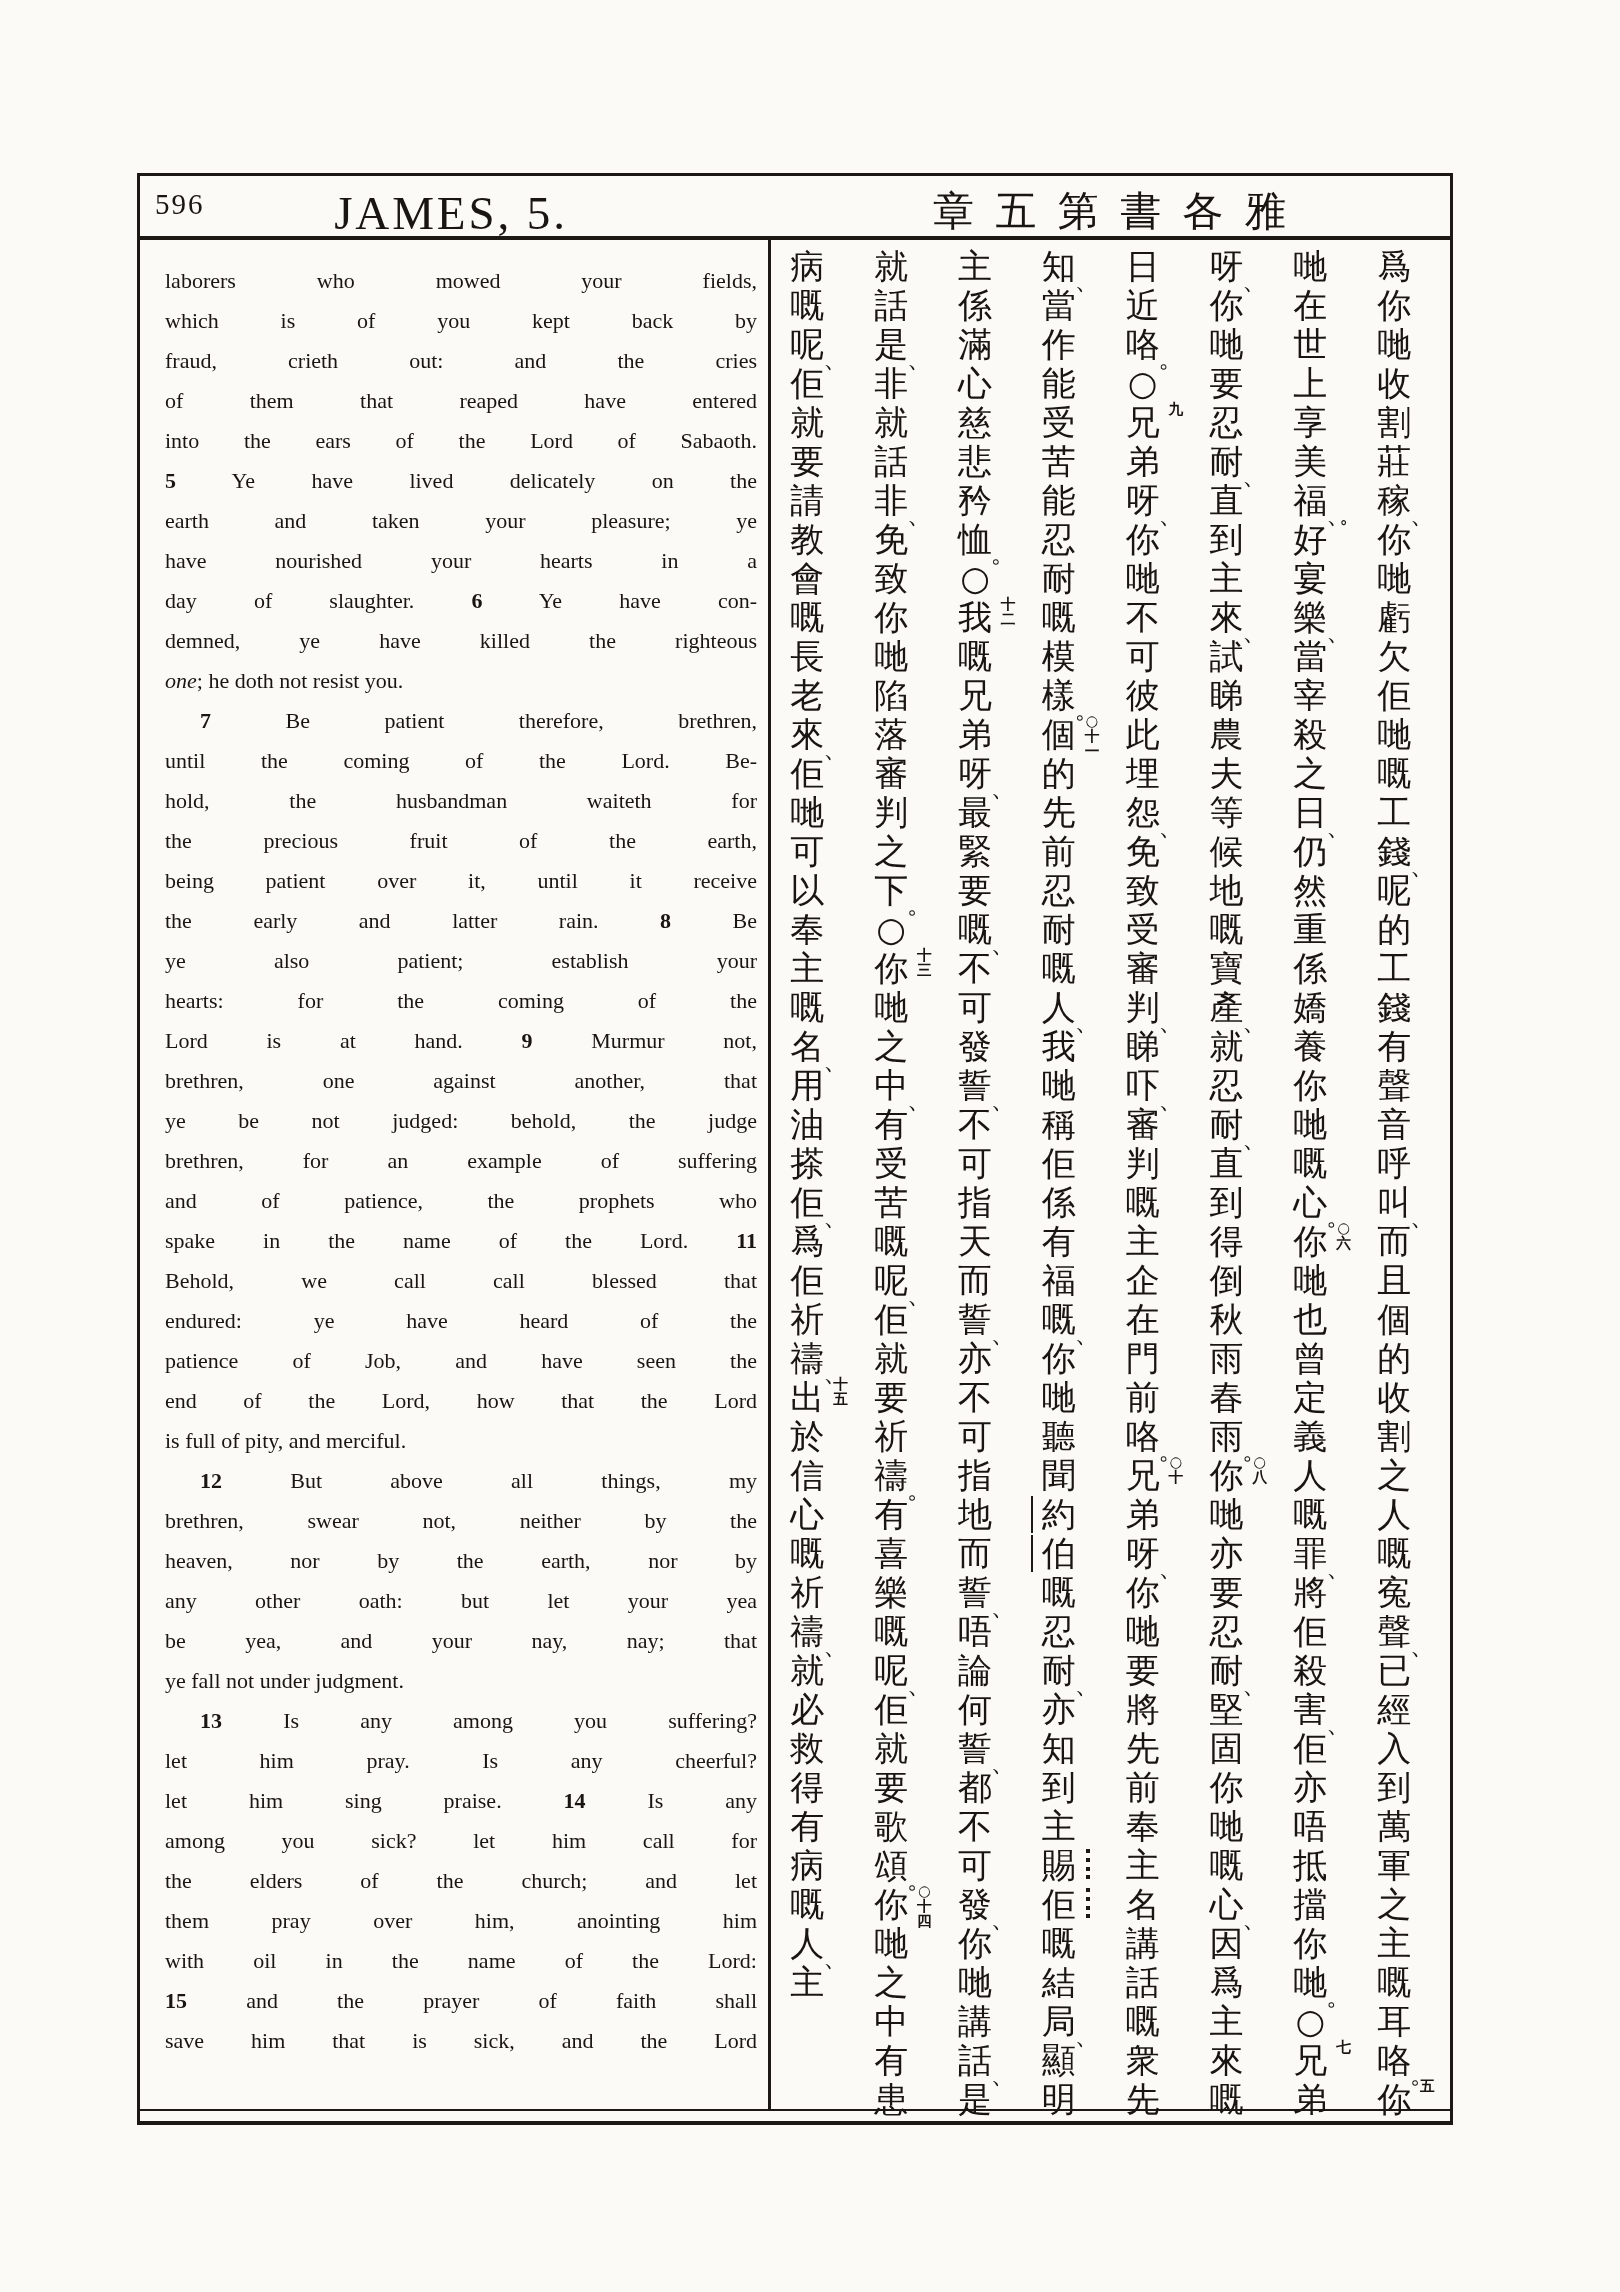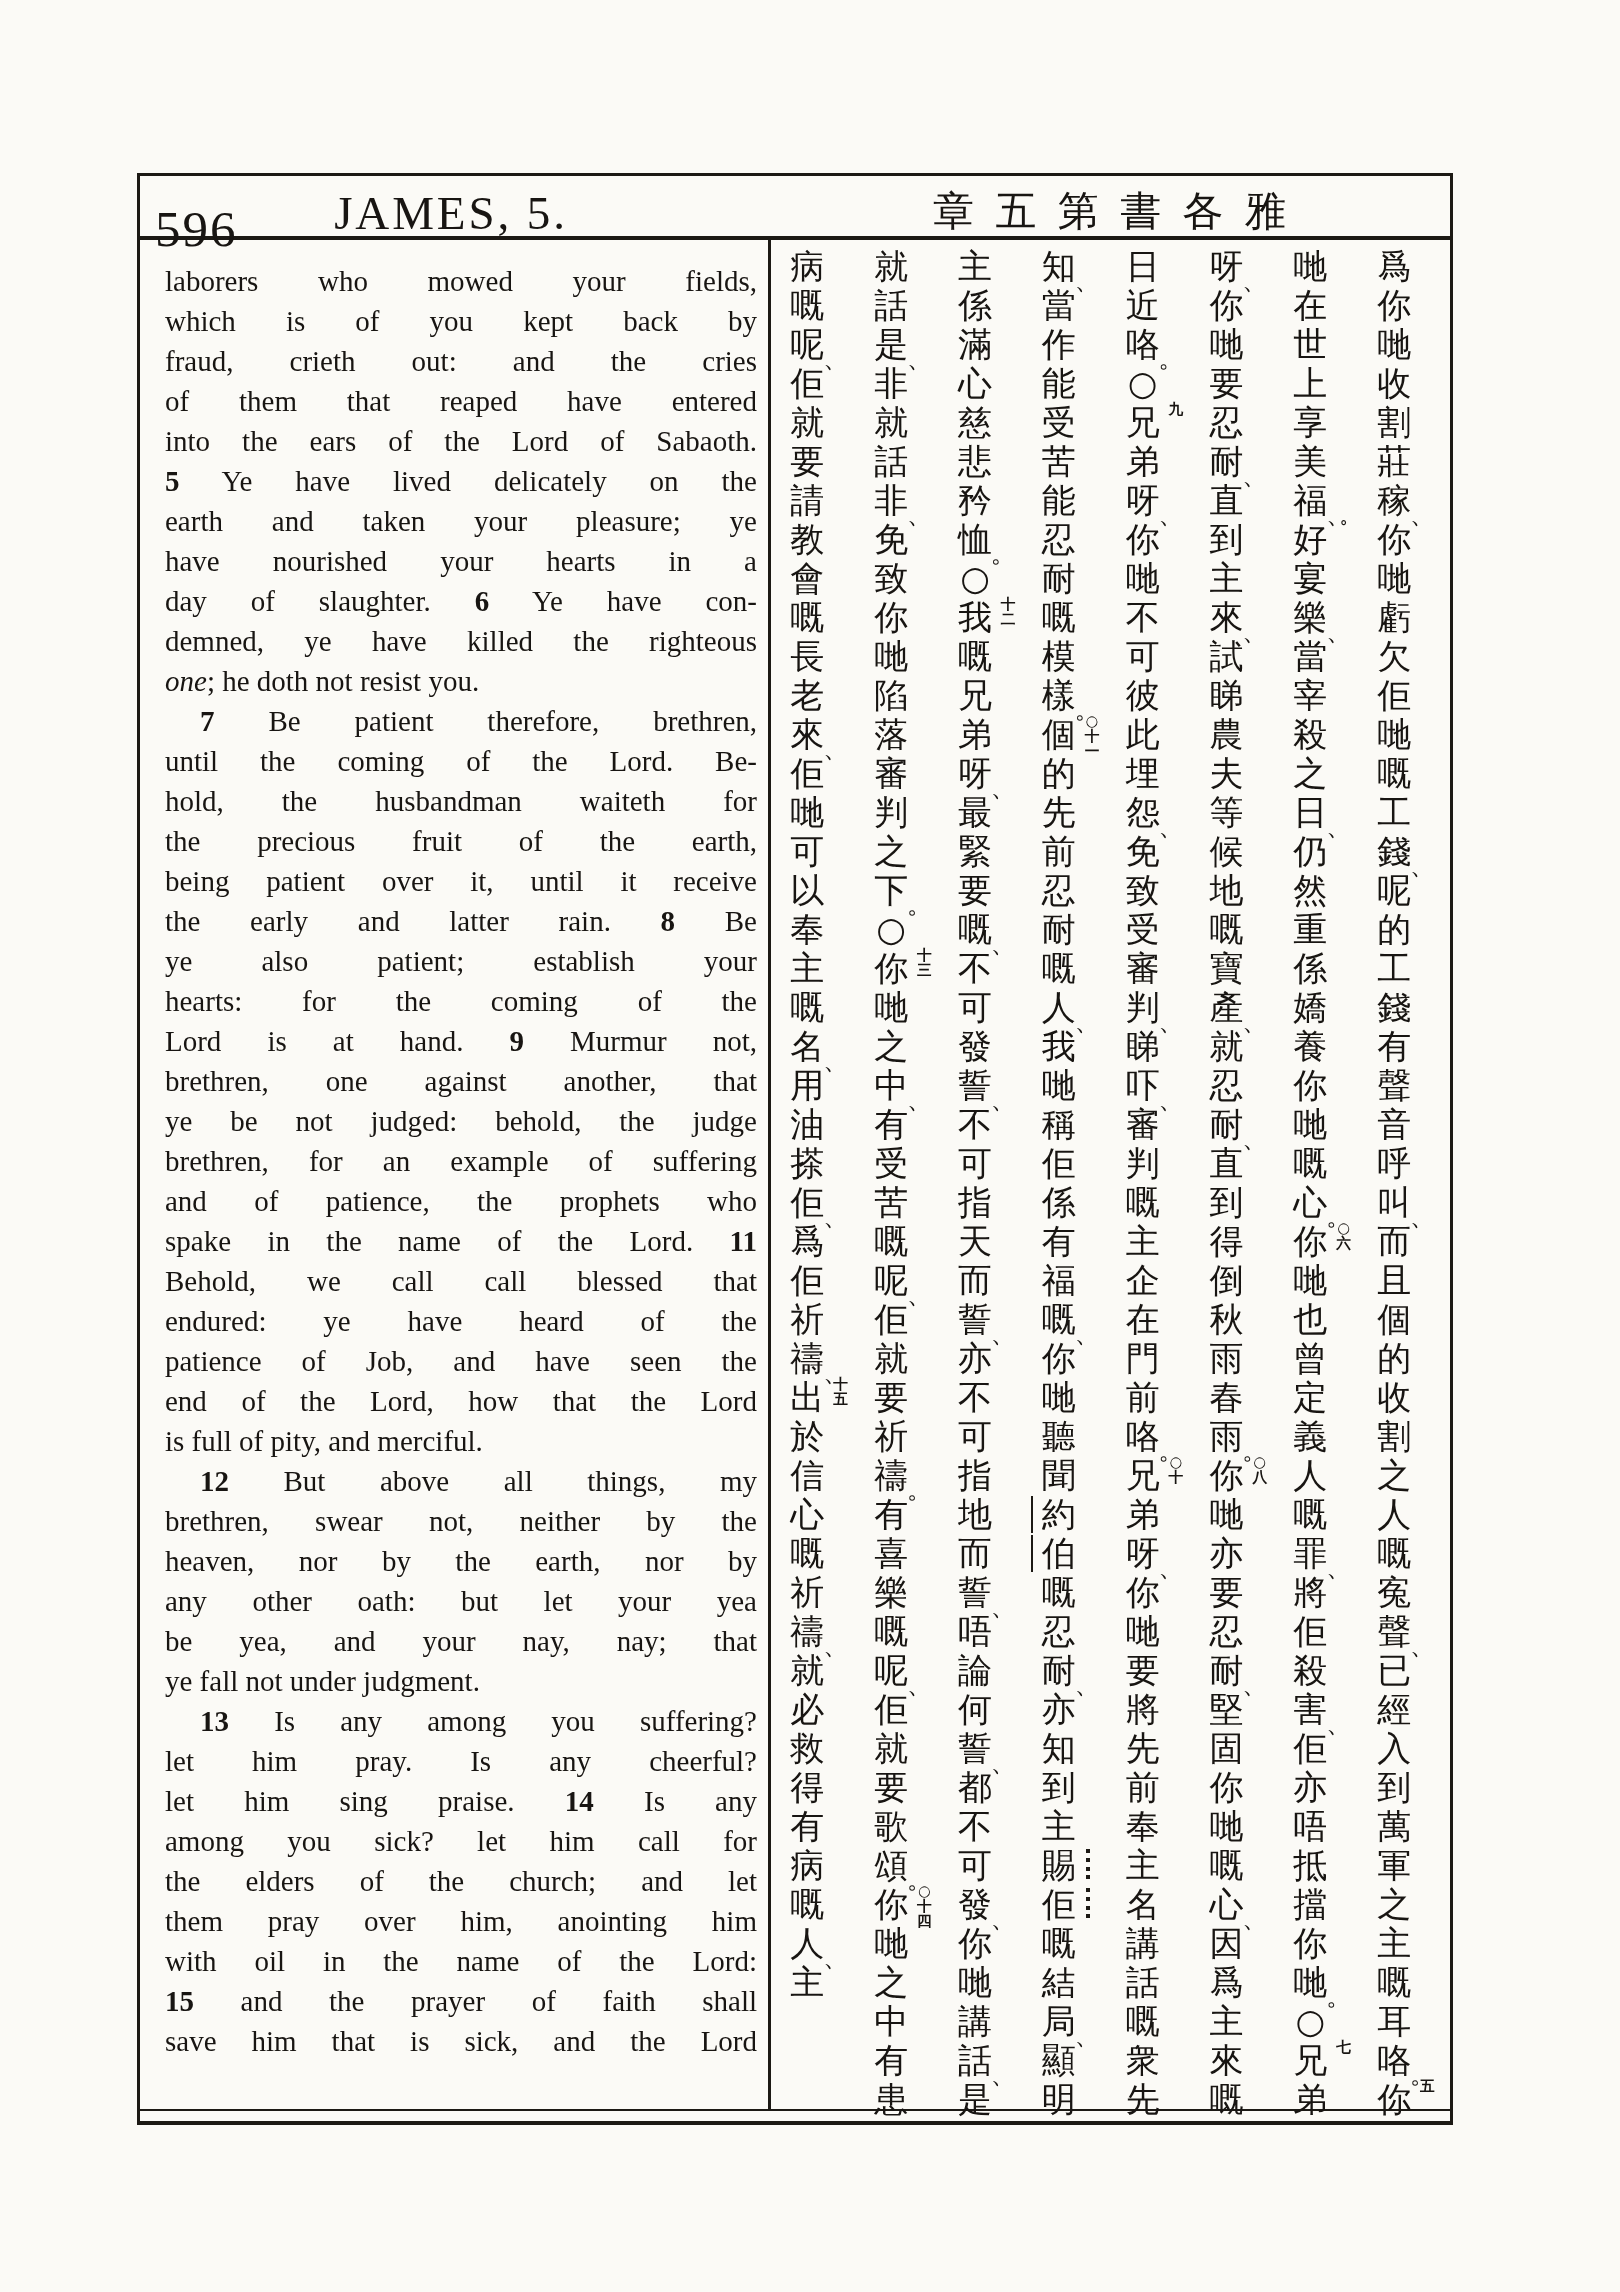--- a/index.html
+++ b/index.html
@@ -1,26 +1,26 @@
 <!DOCTYPE html>
 <html><head>
 <meta charset="utf-8">
 <style>
   html,body{margin:0;padding:0;background:#e8e6e1;}
   .page{position:relative;width:1620px;height:2293px;background:#fbfaf6;overflow:hidden;
         font-family:"Liberation Serif", serif;color:#181512;}
   .rule{position:absolute;background:#1c1914;}
   
-  .hdr-num{position:absolute;left:155px;top:188px;font-size:51px;letter-spacing:2px;margin-top:12px;}
+  .hdr-num{position:absolute;left:155px;top:188px;font-size:29px;letter-spacing:2px;}
   .hdr-title{position:absolute;left:294px;top:186px;width:314px;text-align:center;
              font-size:47px;letter-spacing:2.9px;}
   .hdr-cn{position:absolute;left:933px;top:184px;width:353px;display:flex;
           justify-content:space-between;font-size:41px;font-family:"DejaVu Sans",sans-serif;}
   
-  .eng-col{position:absolute;left:165px;top:261px;width:592px;font-size:29px;}
+  .eng-col{position:absolute;left:165px;top:261px;width:592px;font-size:22px;}
   .line{line-height:40px;white-space:nowrap;text-align:justify;text-align-last:justify;}
   .line.lastline{text-align-last:left;}
   .line.indent{text-indent:35px;}
   .line b{font-weight:bold;}
   .line i{}
   
   .chi-region{position:absolute;left:776px;top:247px;width:665px;height:1872px;
               display:flex;flex-direction:row-reverse;justify-content:space-between;
               font-family:"DejaVu Sans",sans-serif;}
   .cjk-col{width:78px;}

